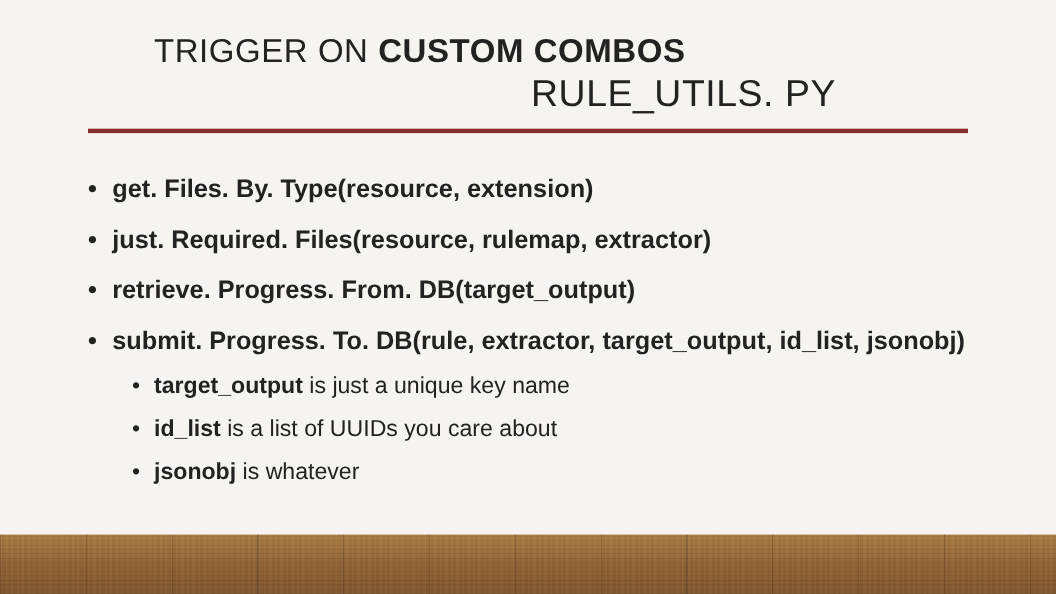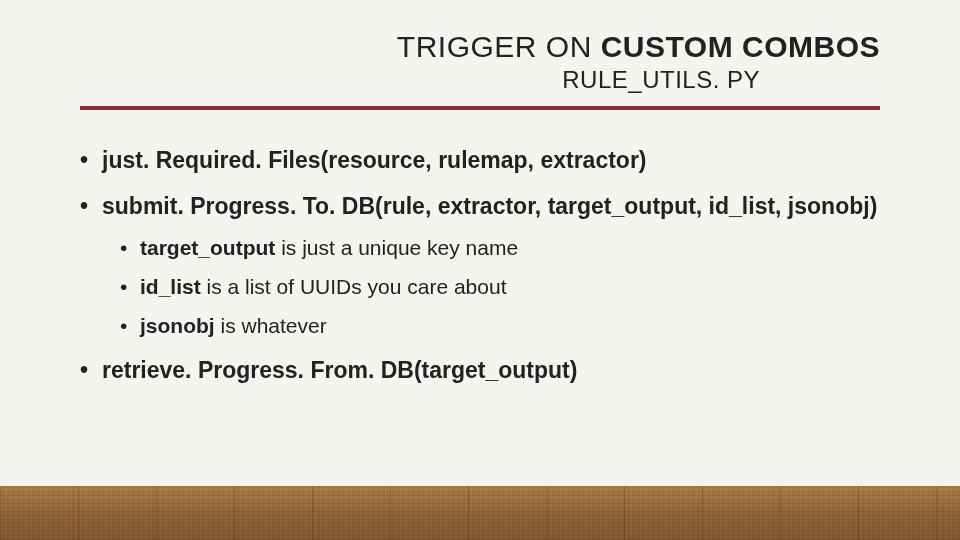--- a/index.html
+++ b/index.html
@@ -17,26 +17,26 @@
   }
   .title-block {
     padding: 30px 80px 0 80px;
     text-align: right;
   }
   .title-line1 {
     font-size: 30px;
     letter-spacing: 0.5px;
     color: #222;
     font-weight: 400;
-    text-align: right;
+    text-align: left;
     padding-left: 60px;
   }
   .title-line1 .bold { font-weight: 700; }
   .title-line2 {
-    font-size: 24px;
+    font-size: 34px;
     letter-spacing: 0.5px;
     color: #222;
     font-weight: 400;
     text-align: right;
     padding-right: 120px;
     margin-top: 2px;
   }
   .title-rule {
     margin: 12px 80px 0 80px;
     border: none;
@@ -119,36 +119,39 @@
     <div class="title-line1">
       <span>TRIGGER ON </span><span class="bold">CUSTOM COMBOS</span>
     </div>
     <div class="title-line2">RULE_UTILS. PY</div>
   </div>
   <hr class="title-rule">
 
   <div class="content">
     <ul class="level1">
       <li>
+        <span>get. Files. By. Type(resource, extension)</span>
+      </li>
+      <li>
         <span>just. Required. Files(resource, rulemap, extractor)</span>
+      </li>
+      <li>
+        <span>retrieve. Progress. From. DB(target_output)</span>
       </li>
       <li>
         <span>submit. Progress. To. DB(rule, extractor, target_output, id_list, jsonobj)</span>
         <ul class="level2">
           <li>
             <span class="term">target_output</span><span> is just a unique key name</span>
           </li>
           <li>
             <span class="term">id_list</span><span> is a list of UUIDs you care about</span>
           </li>
           <li>
             <span class="term">jsonobj</span><span> is whatever</span>
           </li>
         </ul>
       </li>
-      <li>
-        <span>retrieve. Progress. From. DB(target_output)</span>
-      </li>
     </ul>
   </div>
 
   <div class="wood"></div>
 </div>
 
 </body></html>

